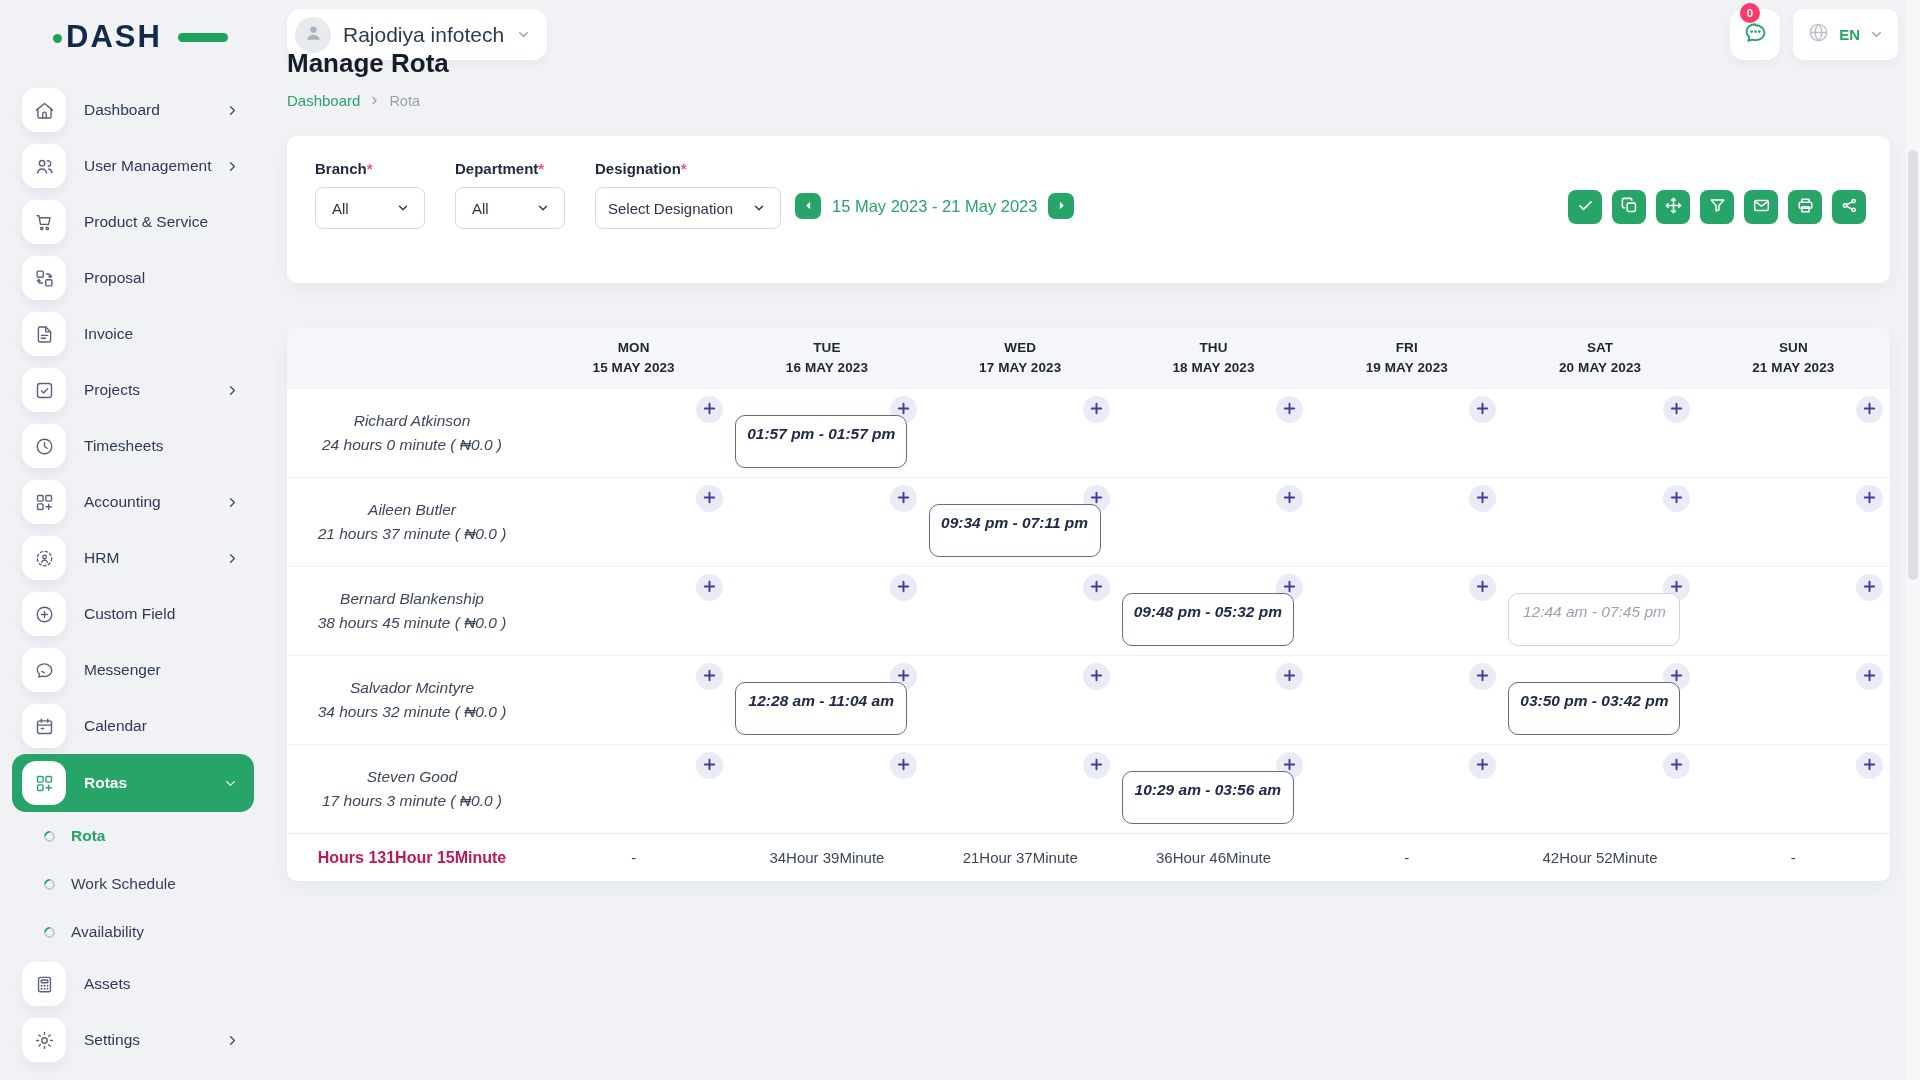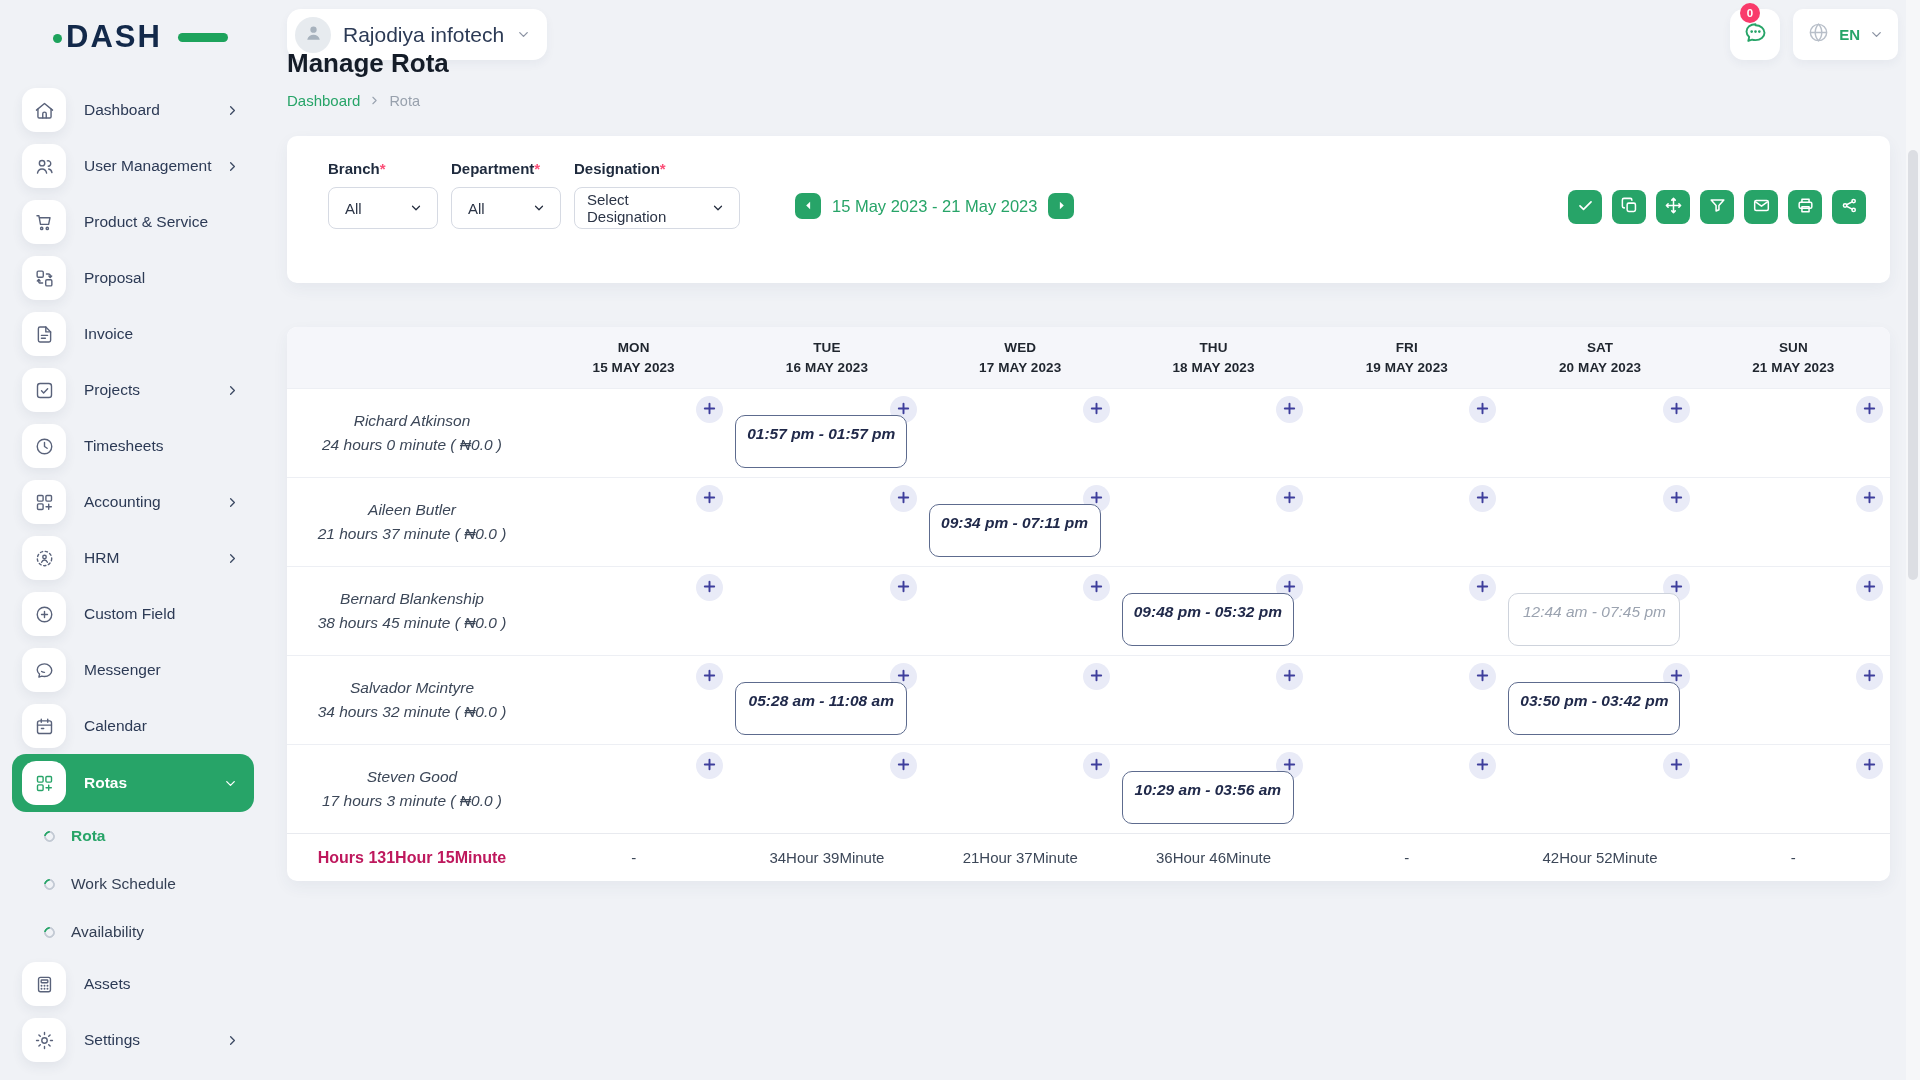--- a/index.html
+++ b/index.html
@@ -41,27 +41,27 @@
   
   .main { position:absolute; left:287px; top:0; width:1603px; }
   .page-title { margin-top:48px; font-size:26px; font-weight:600; color:#141c28; }
   .breadcrumb { display:flex; align-items:center; margin-top:13px; gap:8px; }
   .bc-home { color:#27a468; font-size:15px; cursor:pointer; }
   .bc-sep { color:#9aa3b0; display:flex; }
   .bc-cur { color:#98a1ad; font-size:14.5px; }
 
   
   .filter-card { position:relative; margin-top:27px; height:147px; background:#fff; border-radius:10px; box-shadow:0 6px 16px rgba(50,70,100,.06); }
-  .filters { position:absolute; left:41px; top:24px; display:flex; gap:13px; }
+  .filters { position:absolute; left:28px; top:24px; display:flex; gap:30px; }
   .f-label { font-size:15px; font-weight:700; color:#1e2a3d; }
   .f-star { color:#fb4e77; font-weight:700; }
   .f-select { margin-top:10px; height:42px; border:1px solid #d6dae3; border-radius:8px; background:#fff; display:flex; align-items:center; justify-content:space-between; padding:0 14px 0 16px; font-size:15px; color:#2b3446; cursor:pointer; }
   .f-select .sel-chev { color:#222b3c; display:flex; }
   .w-branch .f-select, .w-dept .f-select { width:110px; }
-  .w-desig .f-select { width:166px;padding-left:12px; }
+  .w-desig .f-select { width:186px;padding-left:12px; }
   .date-nav { position:absolute; left:508px; top:57px; display:flex; align-items:center; gap:11px; }
   .dn-btn { width:26px; height:26px; border-radius:7px; background:#27a468; border:none; display:flex; align-items:center; justify-content:center; cursor:pointer; }
   .dn-text { font-size:16.5px; color:#27a468; cursor:pointer; }
   .actions { position:absolute; right:24px; top:54px; display:flex; gap:10px; }
   .action-btn { width:34px; height:34px; border-radius:8px; background:#27a468; border:none; display:flex; align-items:center; justify-content:center; cursor:pointer; }
 
   
   .table-card { margin-top:44px; background:#fff; border-radius:10px; box-shadow:0 6px 16px rgba(50,70,100,.06); overflow:hidden; }
   .grid-row { display:grid; grid-template-columns:250px repeat(7, 1fr); }
   .thead { background:#f5f6fa; padding:11px 0 10px; }
@@ -627,21 +627,21 @@
                     <path d="M12 4.5v15M4.5 12h15"></path>
                   </svg></span>
               </button>
             </div>
             <div class="day-cell">
               <button class="plus-btn">
                 <span><svg viewBox="0 0 24 24" width="15" height="15" fill="none" stroke="#3e3e9c" stroke-width="3.1" stroke-linecap="round">
                     <path d="M12 4.5v15M4.5 12h15"></path>
                   </svg></span>
               </button>
-              <div class="chip">05:28 am - 11:08 am</div>
+              <div class="chip">12:28 am - 11:04 am</div>
             </div>
             <div class="day-cell">
               <button class="plus-btn">
                 <span><svg viewBox="0 0 24 24" width="15" height="15" fill="none" stroke="#3e3e9c" stroke-width="3.1" stroke-linecap="round">
                     <path d="M12 4.5v15M4.5 12h15"></path>
                   </svg></span>
               </button>
             </div>
             <div class="day-cell">
               <button class="plus-btn">

